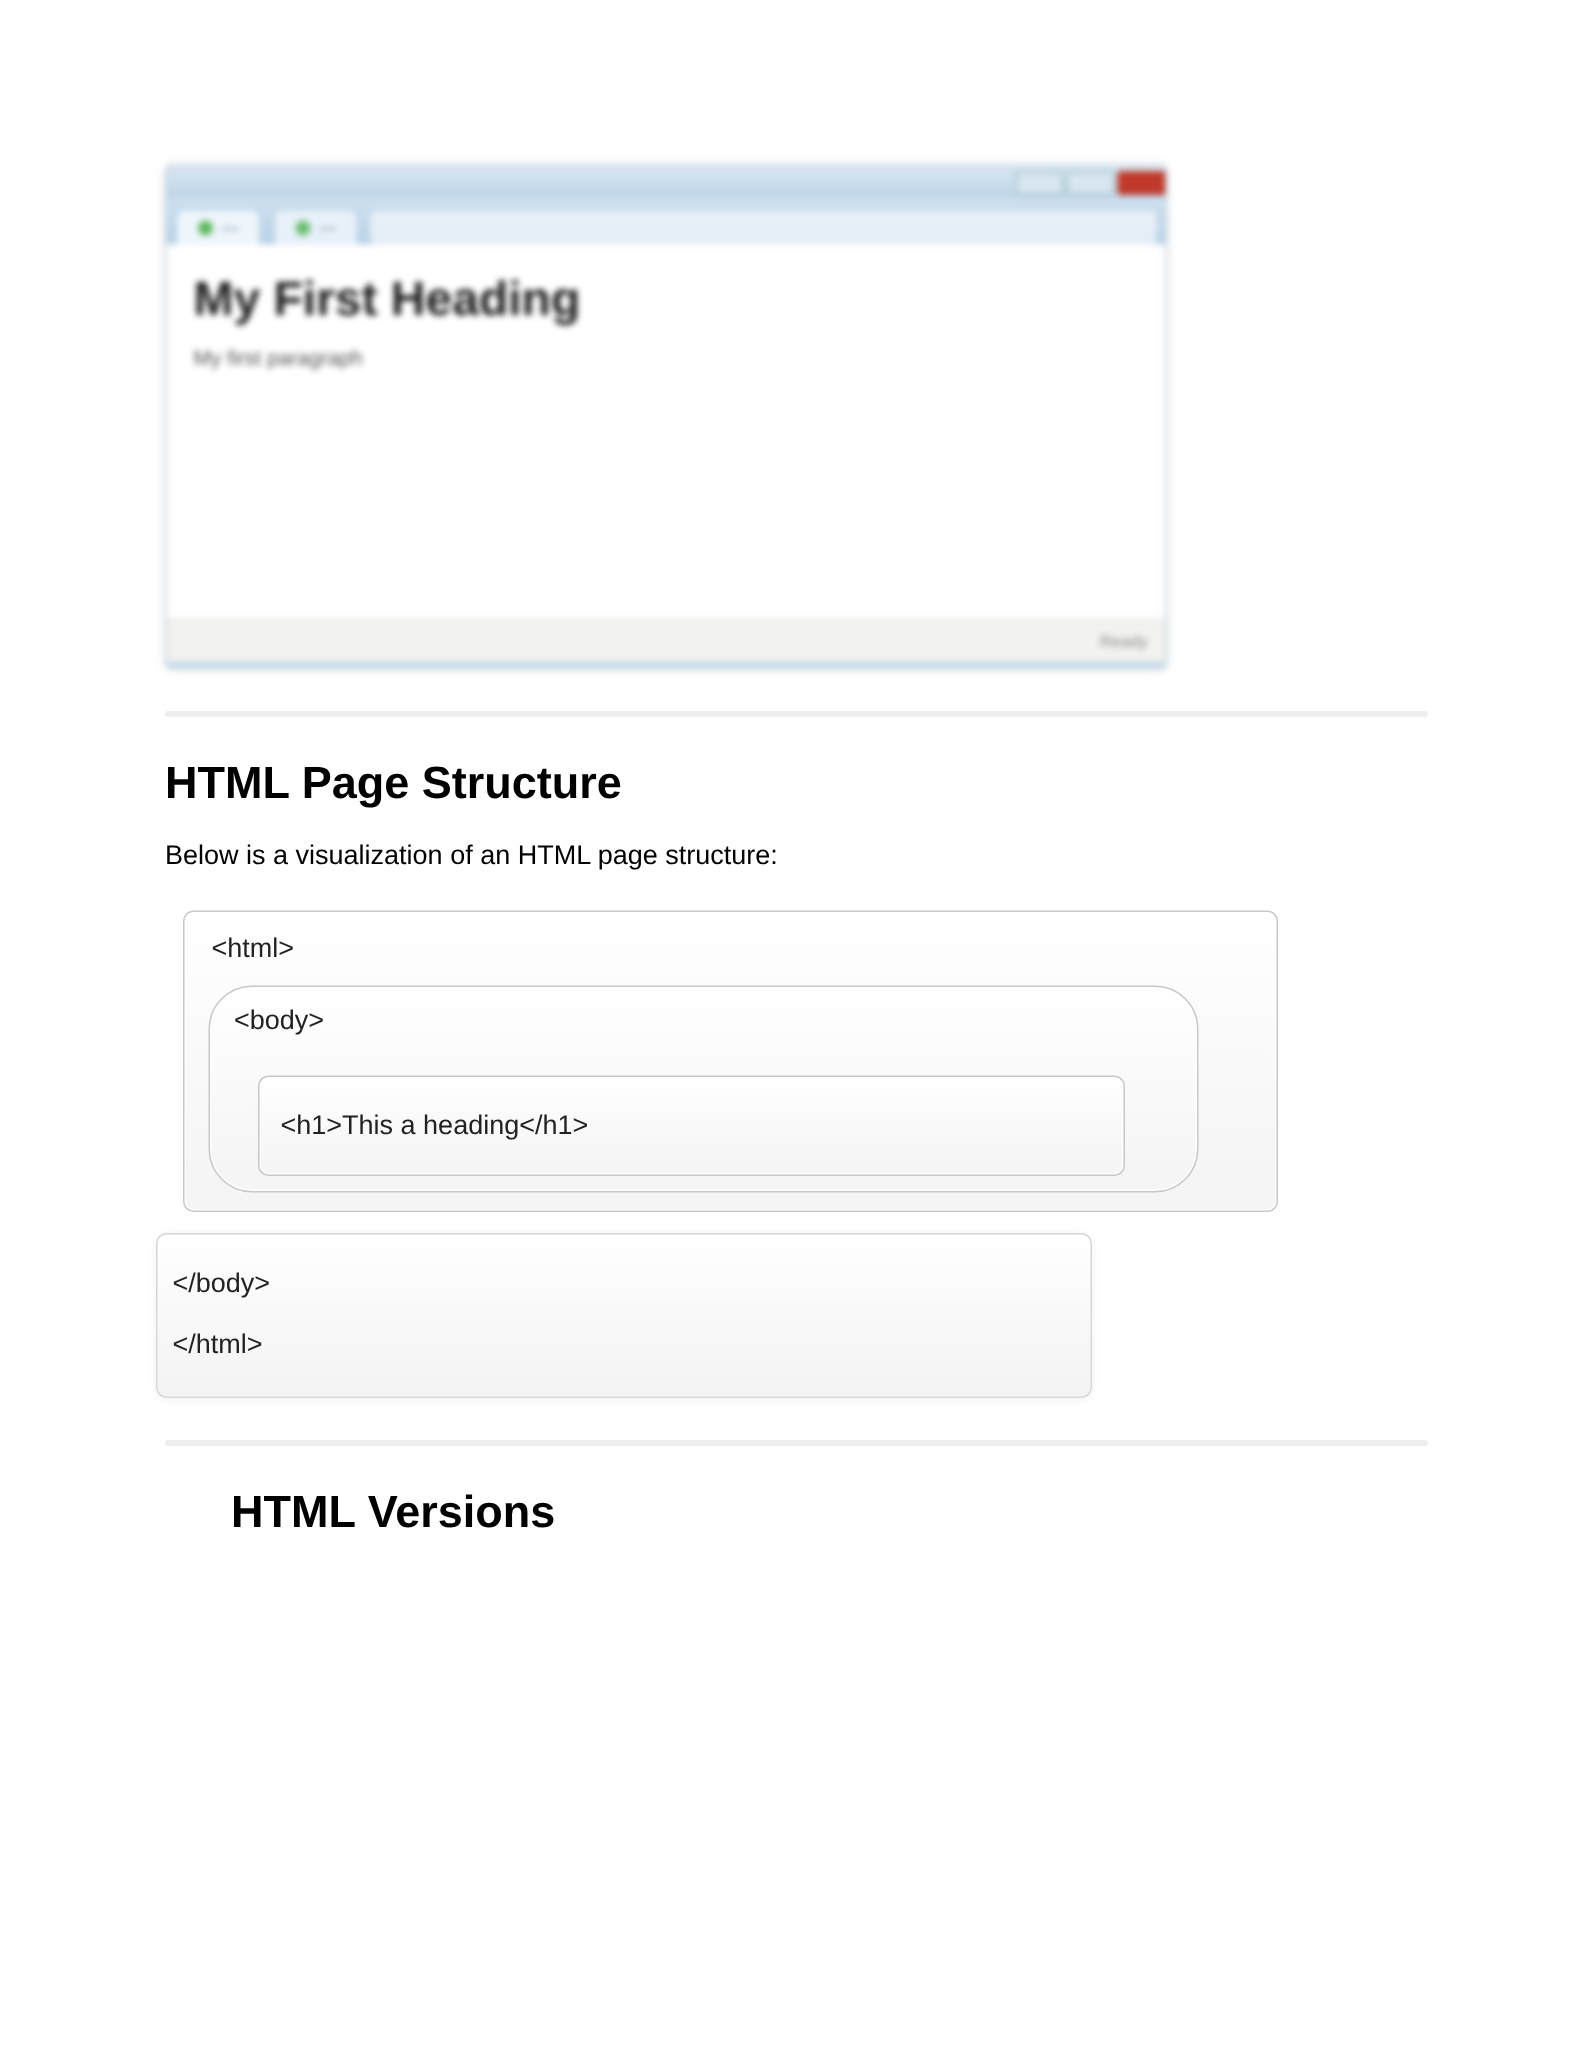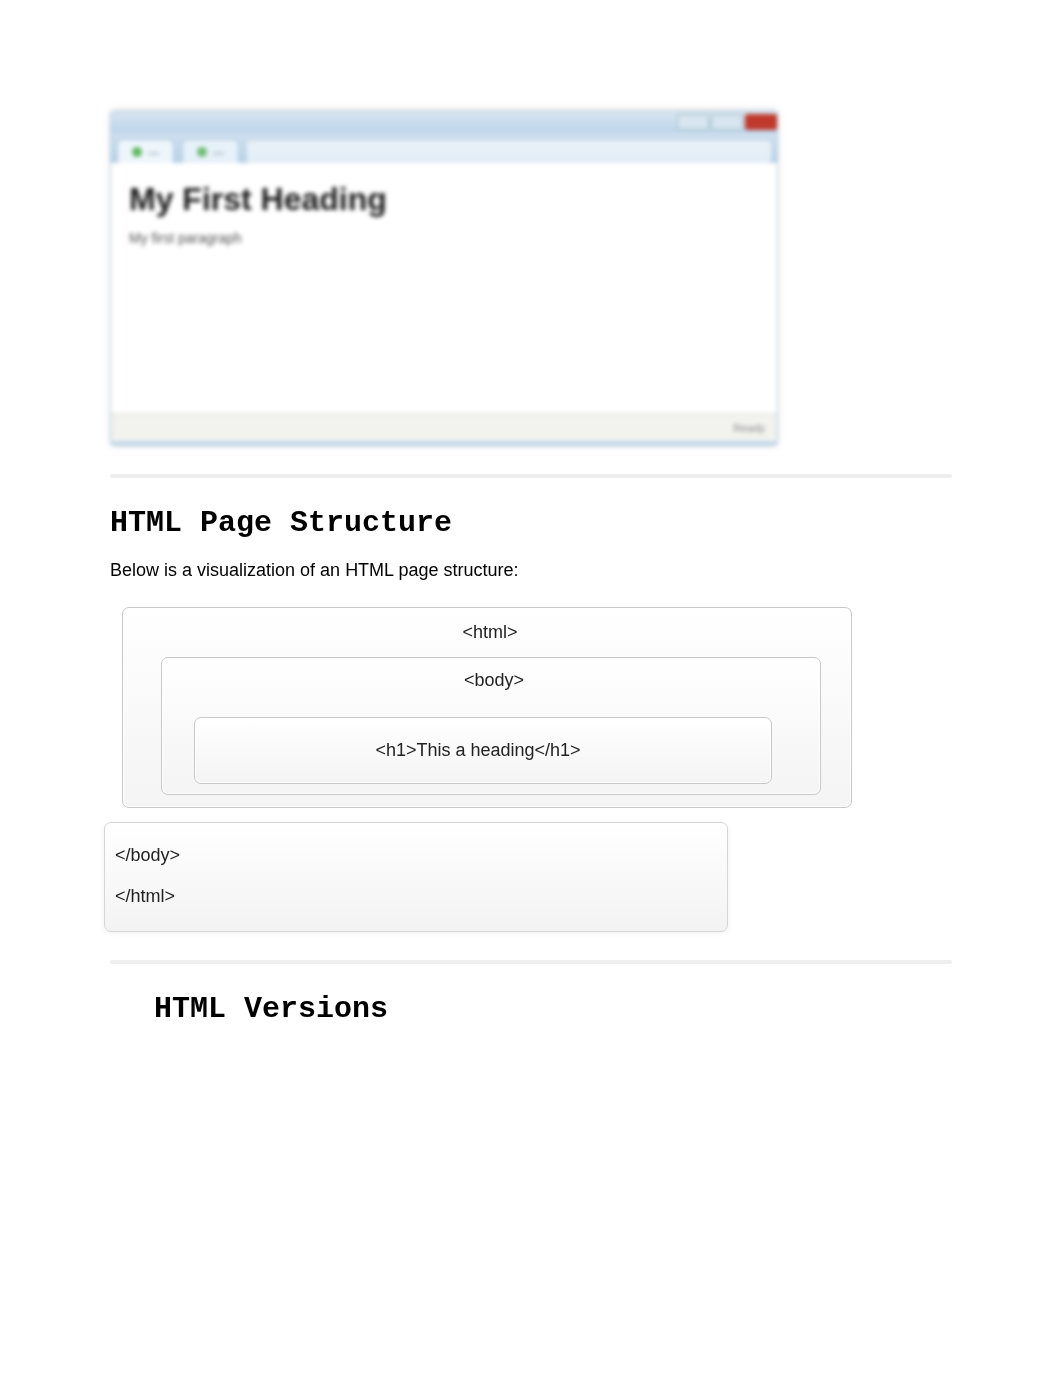--- a/index.html
+++ b/index.html
@@ -80,21 +80,20 @@
     height: 4px;
     background: #eeeeee;
     margin: 28px 0;
     border-radius: 2px;
   }
 
   h2.section-title {
     font-size: 30px;
     font-weight: bold;
     margin-bottom: 20px;
-    font-family: Liberation Mono, monospace;
   }
 
   .intro-text {
     font-size: 18px;
     margin-bottom: 26px;
   }
 
   
   .struct-outer {
     width: 730px;
@@ -105,25 +104,25 @@
     border-radius: 7px;
     background: linear-gradient(#ffffff,#f5f5f5 90%);
     padding: 8px 10px 10px 10px;
     box-shadow: inset 0 0 0 1px #fff;
   }
   .box-label {
     font-size: 18px;
     color:#222;
     padding: 4px 0 8px 6px;
   }
-  .html-box { padding:10px 12px 12px 12px; position:relative;text-align:center; }
-  .body-box { margin-left:26px; margin-top:6px; width: calc(100% - 44px); }
+  .html-box { padding:10px 12px 12px 12px; position:relative; }
+  .body-box { margin-left:4px; margin-top:6px; width: calc(100% - 44px); border-radius: 29px; }
   .content-box {
     margin-left:22px; margin-top:18px; width: calc(100% - 60px);
-    padding: 14px 14px 14px 4px;
+    padding: 14px 14px 14px 14px;
   }
   .content-line {
     font-size:18px; color:#222;
     padding: 8px 0;
   }
   .closing-box {
     width: 624px;
     margin-left: -6px;
     margin-top: 14px;
     border:1px solid #d6d6d6;

